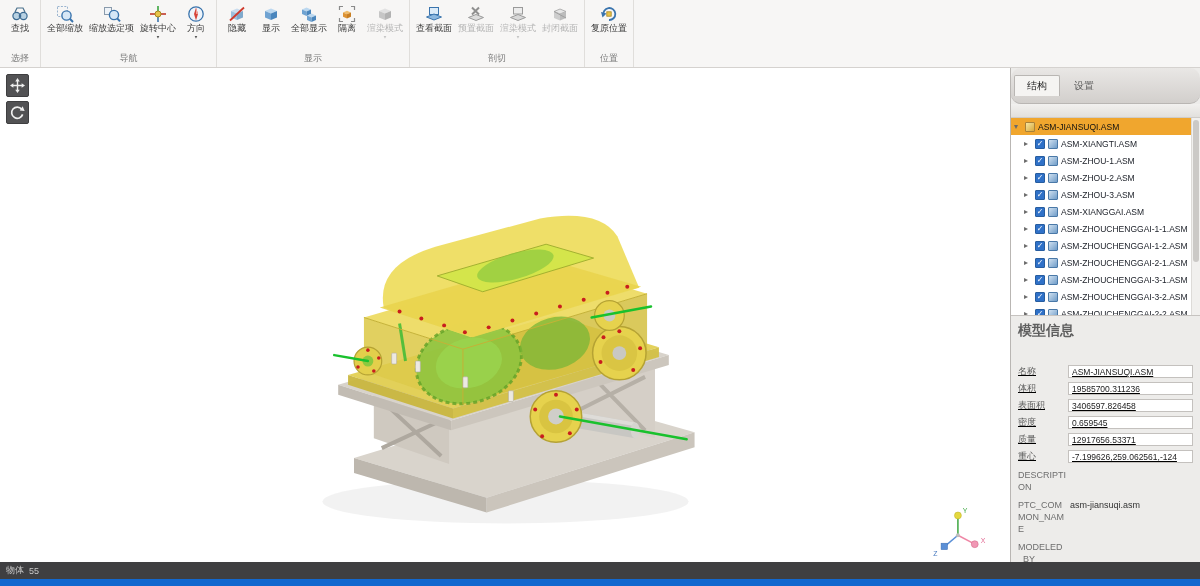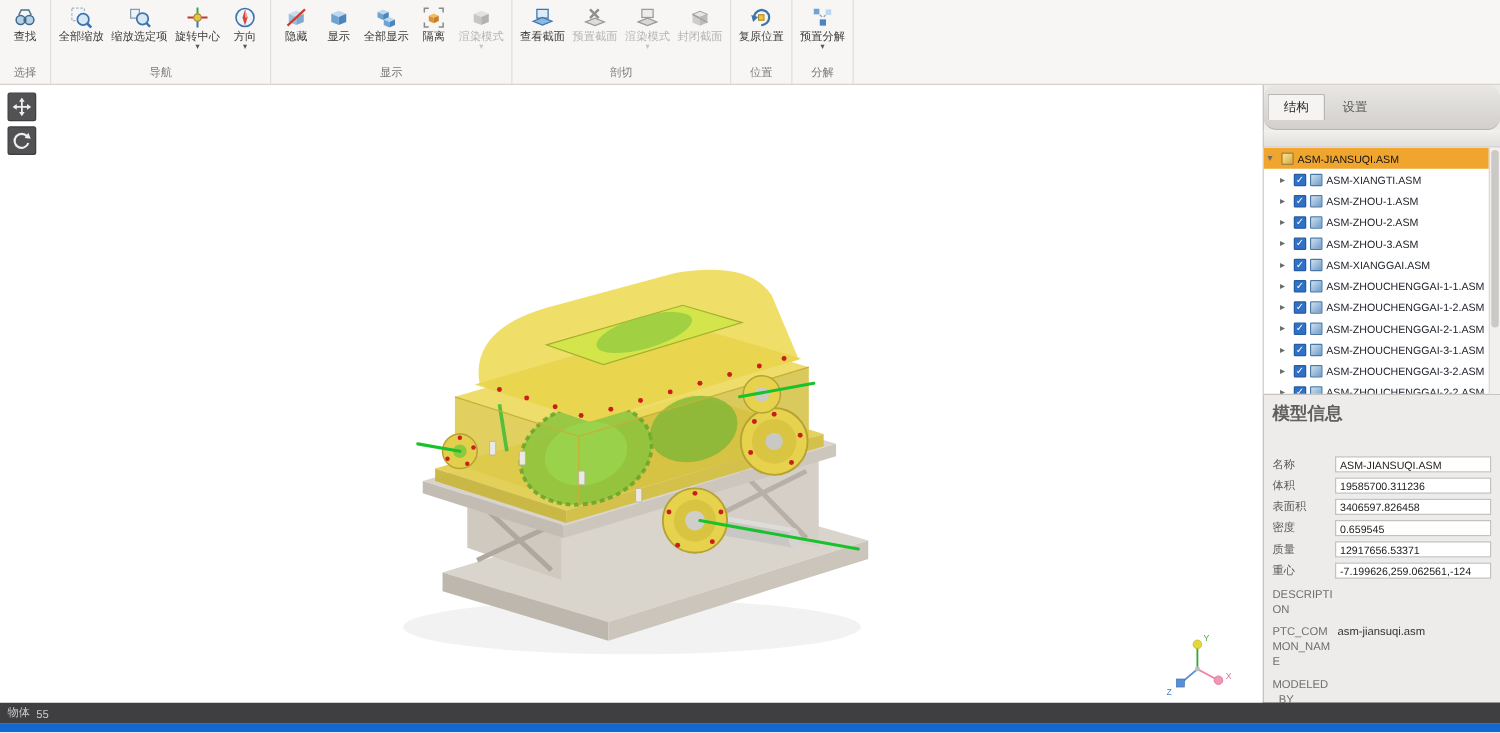--- a/index.html
+++ b/index.html
@@ -3,21 +3,21 @@
 <meta charset="utf-8">
 <style>
   * { box-sizing: border-box; margin:0; padding:0; }
   body { margin:0; background:#ffffff; font-family:"Liberation Sans","DejaVu Sans",sans-serif; }
   .app { width:1200px; height:586px; position:relative; overflow:hidden; display:flex; flex-direction:column; background:#fff; }
 
   
   .ribbon { height:68px; background:#f7f6f5; border-bottom:1px solid #d5d2cf; display:flex; align-items:stretch; flex:none; }
   .rgroup { display:flex; flex-direction:column; border-right:1px solid #e0dedb; padding:1px 3px 0; }
   .rbuttons { display:flex; flex:1; align-items:flex-start; }
-  .rbtn { background:none; border:none; display:flex; flex-direction:column; align-items:center; padding:3px 3px 0; min-width:34px; max-width:52px; cursor:pointer; font-family:Liberation Sans, sans-serif; }
+  .rbtn { background:none; border:none; display:flex; flex-direction:column; align-items:center; padding:3px 3px 0; min-width:34px; max-width:52px; cursor:pointer; font-family:Liberation Mono, monospace; }
   .rbtn .ricon { height:20px; display:flex; align-items:center; justify-content:center; }
   .rlabel { font-size:9px; color:#3c3c3c; text-align:center; line-height:1.15; }
   .rcaret { font-size:6.5px; color:#555; line-height:1; margin-top:1px; }
   .rbtn.disabled .rlabel { color:#b4b4b4; }
   .rbtn.disabled .rcaret { color:#c4c4c4; }
   .rgroup-label { font-size:9px; color:#7a7a7a; text-align:center; padding:3px 2px 2px; }
 
   
   .main { flex:1; display:flex; min-height:0; }
   .viewport { flex:1; position:relative; background:#ffffff; }
@@ -39,21 +39,21 @@
   .ticon { width:10px; height:10px; flex:none; background:linear-gradient(135deg,#cfe0f0,#6f9cc8); border:1px solid #4a79a8; border-radius:1px; }
   .trow.root { background:#f0a62e; }
   .trow.root .ticon { background:linear-gradient(135deg,#f6e6a0,#d8a93c); border-color:#a8813a; }
   .tlabel { font-size:8.5px; color:#20242c; overflow:hidden; text-overflow:ellipsis; }
   .trow.root .tlabel { color:#111; }
   .tscroll { position:absolute; right:0; top:0; bottom:0; width:9px; background:#f1f0ee; border-left:1px solid #dddbd8; }
   .tthumb { position:absolute; left:1px; right:1px; top:2px; height:72%; background:#cbc9c6; border-radius:3px; }
 
   .modelinfo { padding:6px 7px 0; flex:1; overflow:hidden; }
   .mi-title { color:#5f5f5f; font-size:14px; margin-bottom:25px;font-weight:bold; }
-  .mi-row { display:flex; align-items:center; margin-bottom:4px; gap:4px; }
+  .mi-row { display:flex; align-items:center; margin-bottom:4px; gap:4px;text-decoration:underline; }
   .mi-label { width:46px; flex:none; color:#5a5a5a; font-size:9px; }
   .mi-value { flex:1; background:#fff; border:1px solid #c4c1be; height:13px; line-height:12px; font-size:8.5px; color:#222; padding:0 3px; white-space:nowrap; overflow:hidden; }
   .attr-row { display:flex; margin-top:7px; gap:4px;justify-content:flex-end; }
   .attr-label { width:48px; flex:none; color:#6e6e6e; font-size:9px; word-break:break-all; line-height:1.3; }
   .attr-value { flex:1; font-size:9px; color:#333; word-break:break-all; line-height:1.3; }
 
   
   .statusbar { height:17px; background:#3f3f41; color:#c9c9c9; font-size:9px; display:flex; align-items:center; gap:5px; padding-left:6px; flex:none; }
   .bluebar { height:7px; background:#1268cf; flex:none; }
 </style>
@@ -247,37 +247,20 @@
                 <polygon points="1,7 6.5,8.5 2.5,12.5" fill="#3a74ad"></polygon>
                 <rect x="6.8" y="6.8" width="4.4" height="4.4" fill="#e8c34a" stroke="#a8871f" stroke-width="0.8"></rect>
               </svg>
             </span>
           <span class="rlabel">复原位置</span>
         </button>
       </div>
       <div class="rgroup-label">位置</div>
     </div>
 
-    <div class="rgroup">
-      <div class="rbuttons">
-        <button class="rbtn">
-          <span class="ricon">
-              <svg width="18" height="18" viewBox="0 0 18 18">
-                <rect x="2" y="2" width="4.5" height="4.5" fill="#6fa3d2"></rect>
-                <rect x="11.5" y="2.5" width="4.5" height="4.5" fill="#bcd8f0"></rect>
-                <rect x="6.8" y="10.5" width="5" height="5" fill="#4a86bd"></rect>
-                <path d="M6.8,6.8 L8.6,8.6 M11.4,7 L10,8.6" stroke="#8aa8c4" stroke-width="1"></path>
-              </svg>
-            </span>
-          <span class="rlabel">预置分解</span>
-          <span class="rcaret">▾</span>
-        </button>
-      </div>
-      <div class="rgroup-label">分解</div>
-    </div>
 
   </div>
 
   <div class="main">
 
     <div class="viewport">
       <div class="vtools">
         <button class="vtool">
             <svg width="15" height="15" viewBox="0 0 16 16">
               <path d="M8 3 L8 13 M3 8 L13 8" stroke="#efefef" stroke-width="1.5"></path>

